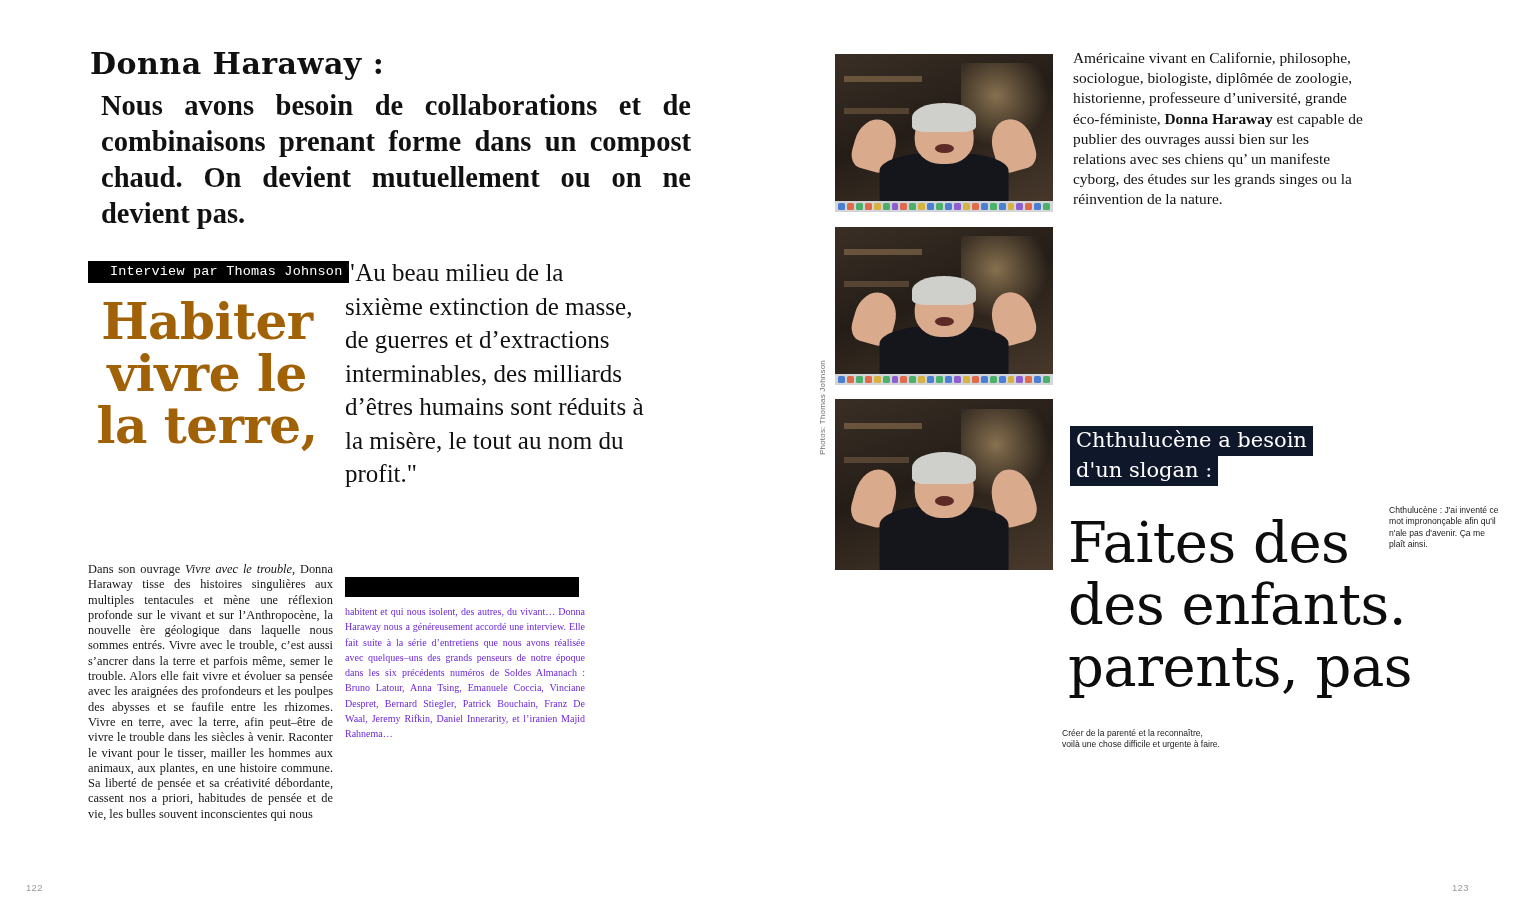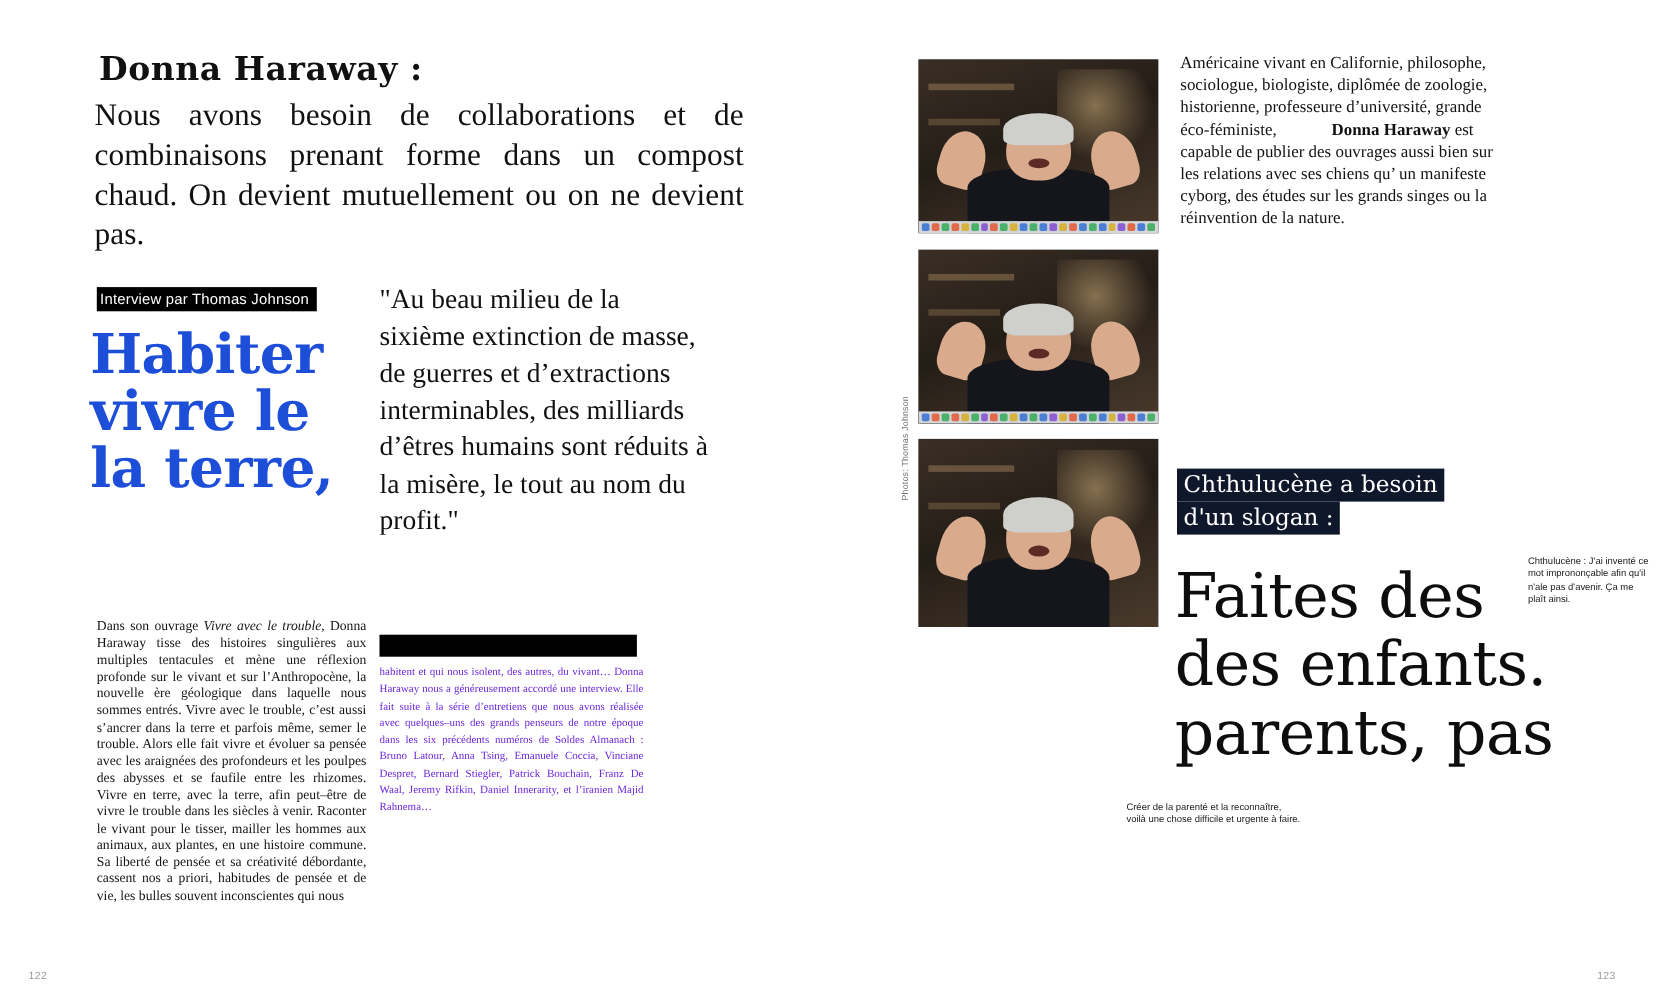--- a/index.html
+++ b/index.html
@@ -33,52 +33,53 @@
     left: 90px; top: 46px;
     font-family: "DejaVu Serif", serif;
     font-weight: bold;
     font-size: 30px;
     letter-spacing: 0.5px;
     color: #111;
   }
 
   .lede {
     position: absolute;
-    left: 86px; top: 88px;
+    left: 101px; top: 88px;
     width: 590px;
     font-family: "Liberation Serif", serif;
     font-size: 28.5px;
     line-height: 36px;
     text-align: justify;
     color: #111;
+    font-weight: bold;
   }
 
   .interview-tag {
     position: absolute;
     left: 88px; top: 261px;
     background: #000;
     color: #fff;
-    font-family: Liberation Sans, sans-serif;
+    font-family: Liberation Mono, monospace;
     font-size: 13.5px;
     letter-spacing: 0.2px;
-    padding: 3px 7px 4px 3px;
+    padding: 3px 7px 4px 22px;
     white-space: nowrap;
   }
 
   .big-title {
     position: absolute;
     left: 82px; top: 296px;
     width: 250px;
     font-family: "DejaVu Serif", serif;
     font-weight: bold;
     font-size: 50px;
     line-height: 52px;
     letter-spacing: -0.5px;
-    text-align: left;
-    color: #1d4ed8;
+    text-align: center;
+    color: #a16207;
   }
   .big-title .l2 { display:block; }
 
   .pull-quote {
     position: absolute;
     left: 345px; top: 256px;
     width: 300px;
     font-family: "Liberation Serif", serif;
     font-size: 25px;
     line-height: 33.5px;
@@ -256,21 +257,21 @@
 
   .bio {
     position: absolute;
     left: 1073px; top: 48px;
     width: 290px;
     font-family: "Liberation Serif", serif;
     font-size: 15.4px;
     line-height: 20.2px;
     color: #111;
   }
-  .bio b { font-weight: bold; margin-left: 46px; }
+  .bio b { font-weight: bold; }
 
   .slogan-tag {
     position: absolute;
     left: 1070px; top: 425px;
     width: 352px;
     font-family: "DejaVu Serif", serif;
     font-size: 21px;
     line-height: 30px;
     color: #ffffff;
   }
@@ -297,21 +298,21 @@
     left: 1389px; top: 505px;
     width: 112px;
     font-family: "Liberation Sans", sans-serif;
     font-size: 8.6px;
     line-height: 11.4px;
     color: #1a1a1a;
   }
 
   .note-bottom {
     position: absolute;
-    left: 1024px; top: 728px;
+    left: 1062px; top: 728px;
     width: 160px;
     font-family: "Liberation Sans", sans-serif;
     font-size: 8.6px;
     line-height: 11.4px;
     color: #1a1a1a;
   }
 
   .folio-right {
     position: absolute;
     left: 1452px; top: 882px;

